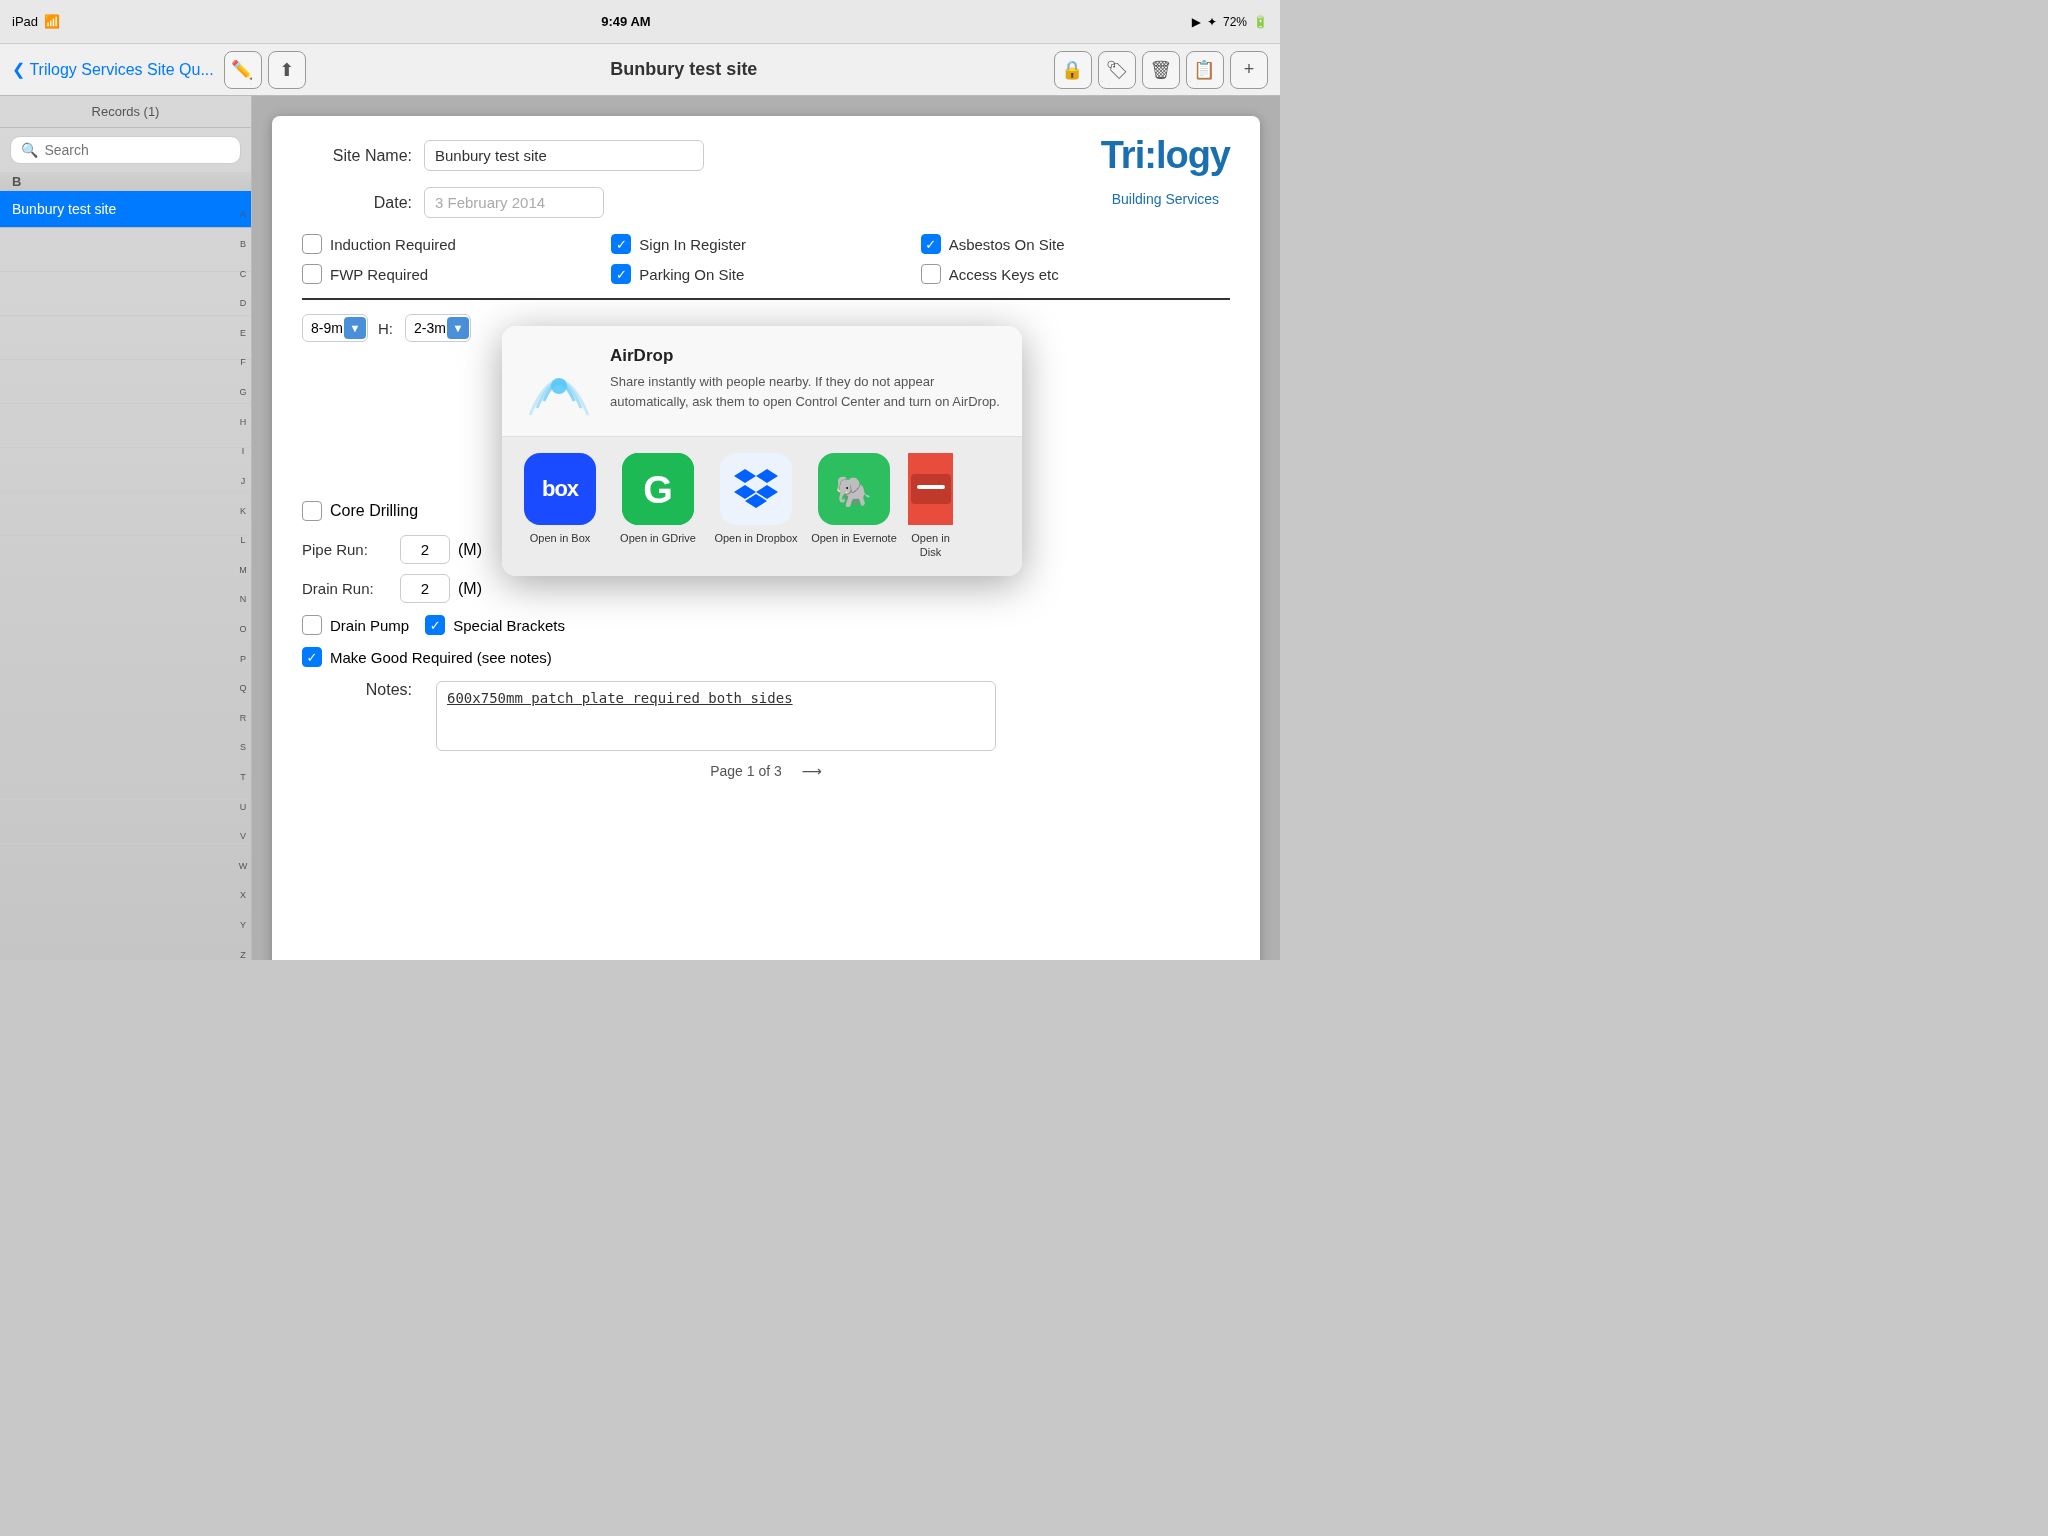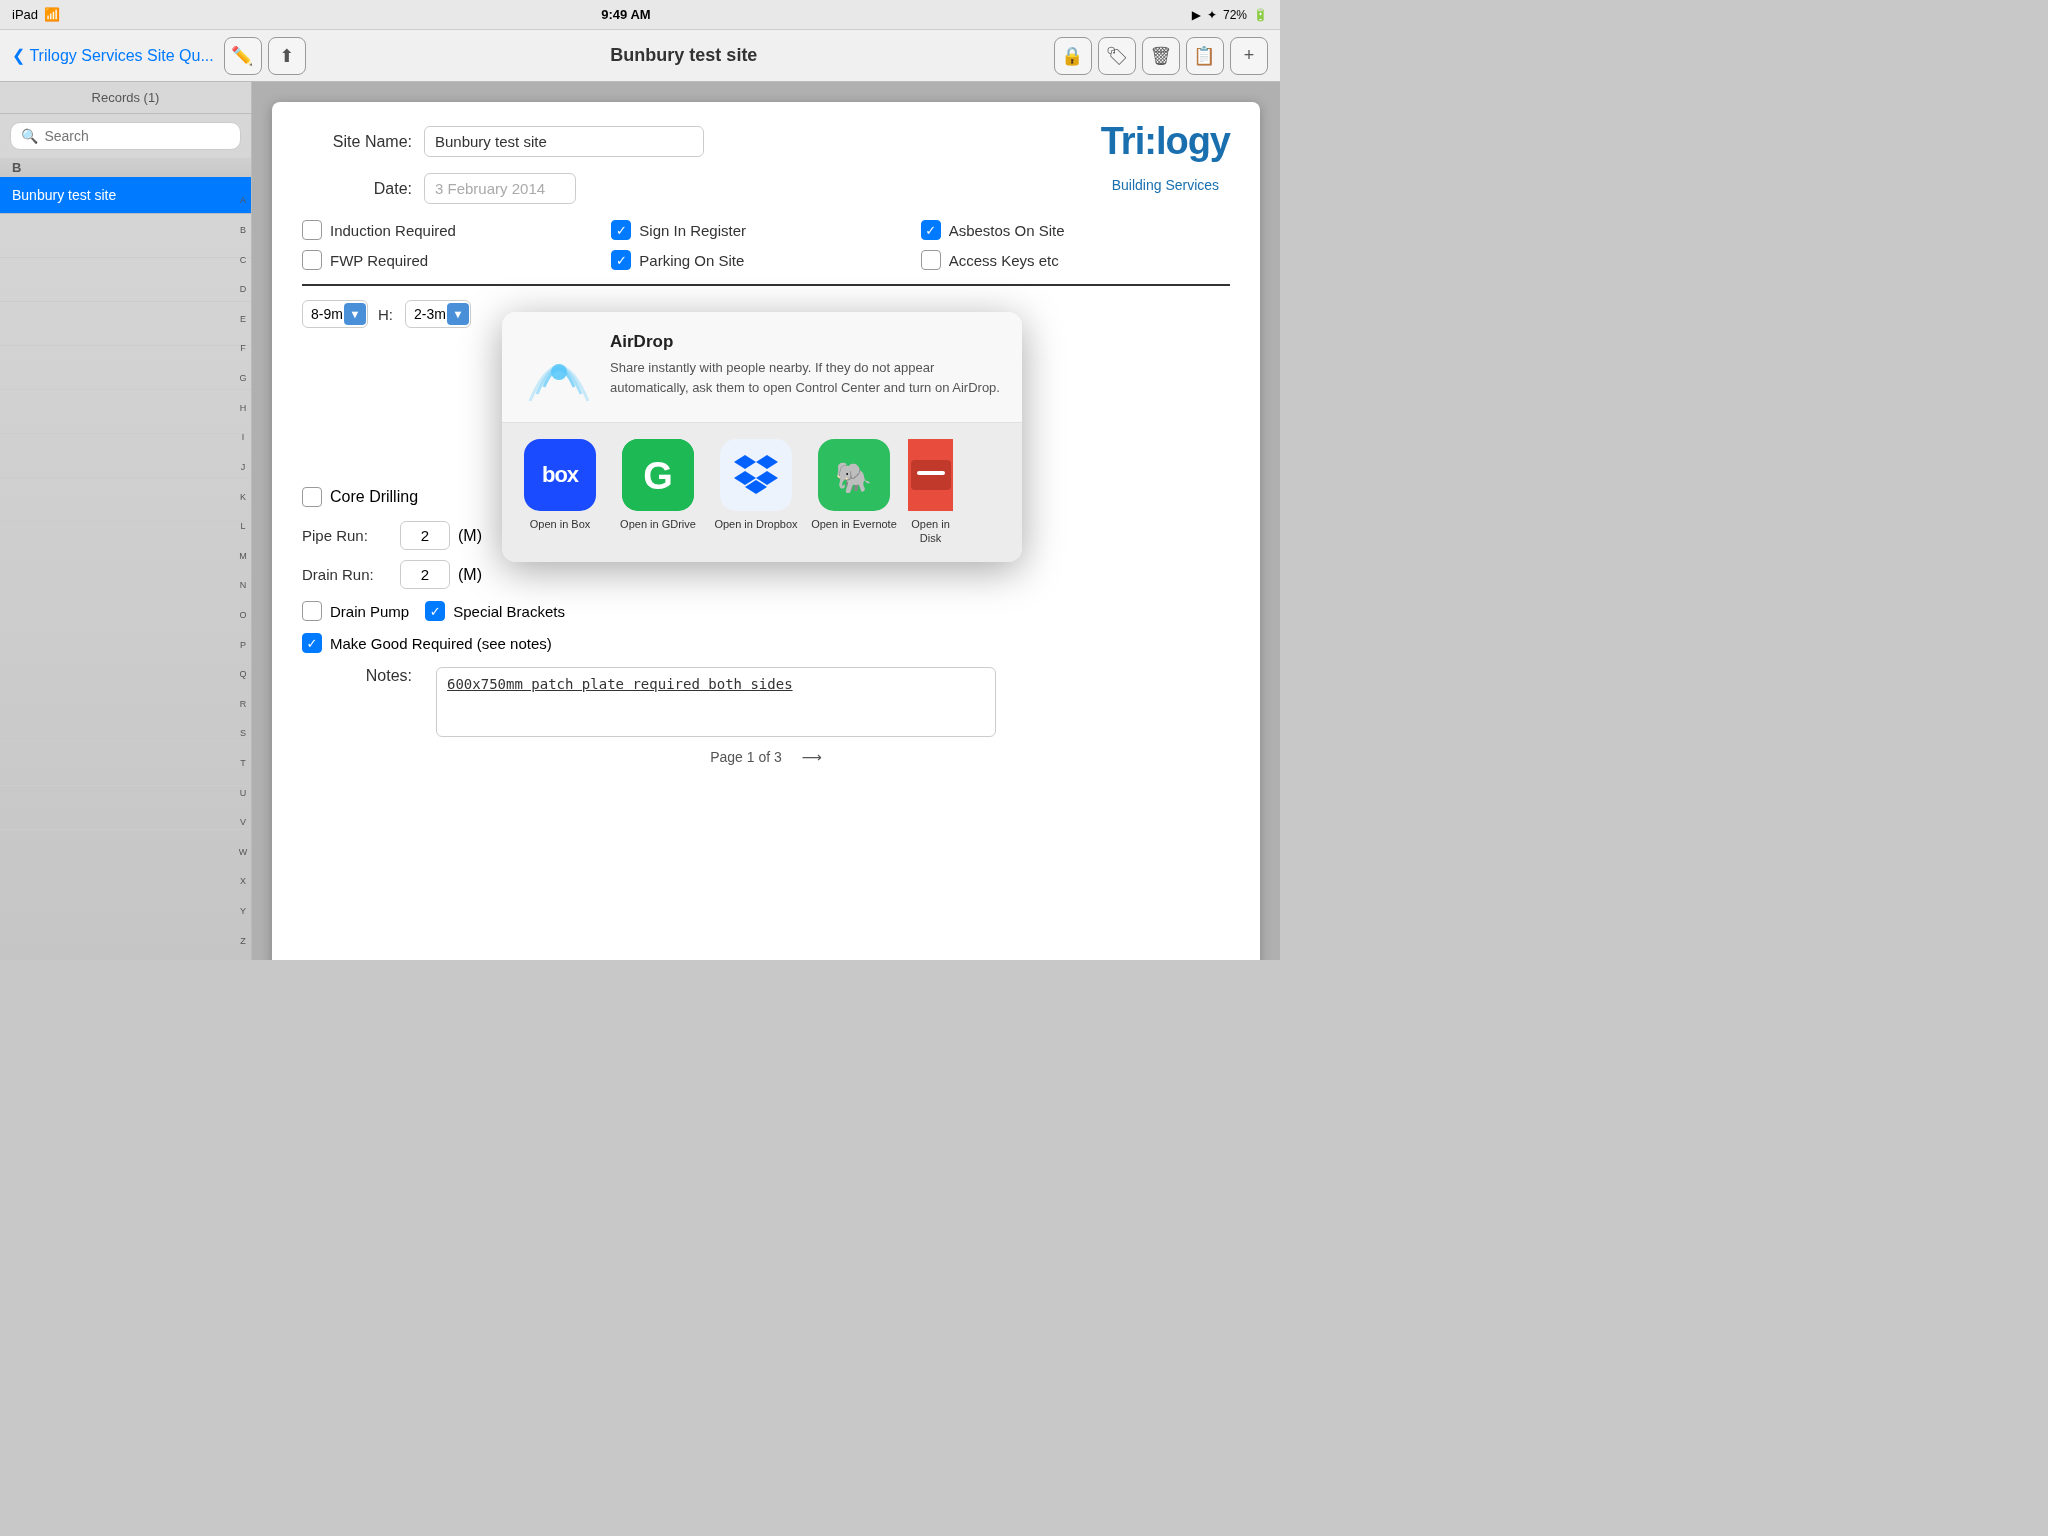--- a/index.html
+++ b/index.html
@@ -7,21 +7,21 @@
       font-family: -apple-system, 'Helvetica Neue', Arial, sans-serif;
       background: #c8c8c8;
       width: 1280px;
       height: 960px;
       overflow: hidden;
       position: relative;
     }
 
     
     .status-bar {
-      height: 30px;
+      height: 44px;
       background: #e8e8e8;
       display: flex;
       align-items: center;
       justify-content: space-between;
       padding: 0 12px;
       font-size: 13px;
       font-weight: 500;
       border-bottom: 1px solid #ccc;
     }
     .status-left { display: flex; align-items: center; gap: 6px; }
@@ -165,21 +165,21 @@
     .form-label {
       font-size: 16px; color: #333; min-width: 110px; text-align: right;
       margin-right: 12px;
     }
     .form-input {
       border: 1px solid #ccc; border-radius: 6px;
       padding: 6px 10px; font-size: 15px; color: #333;
       background: #fff; outline: none;
     }
     .form-input-wide { width: 280px; }
-    .form-input-date { width: 152px; color: #aaa; }
+    .form-input-date { width: 180px; color: #aaa; }
 
     
     .checkbox-section {
       display: flex; align-items: flex-start;
       margin-bottom: 10px; gap: 0;
     }
     .checkbox-col {
       display: flex; flex-direction: column; gap: 10px;
       flex: 1;
     }

